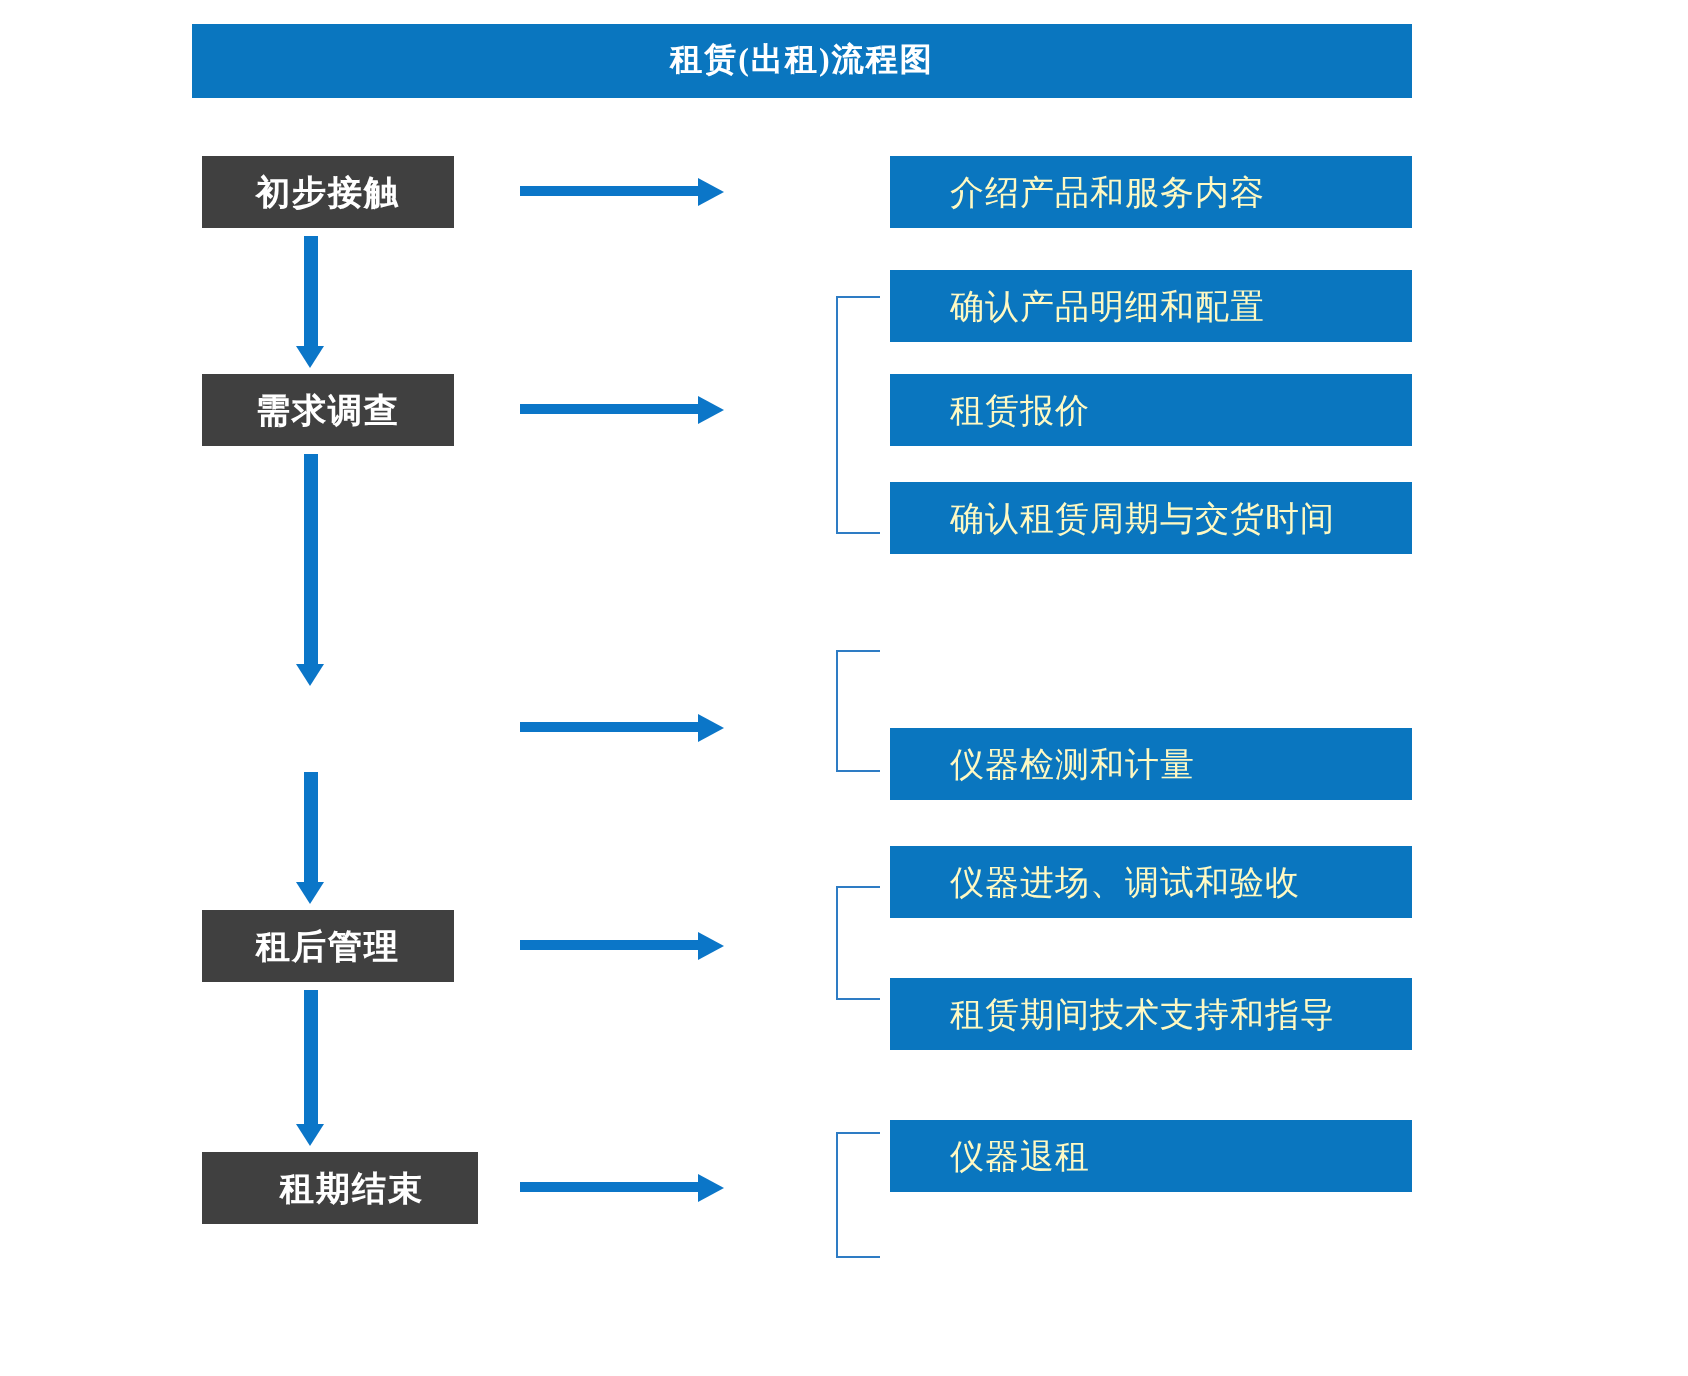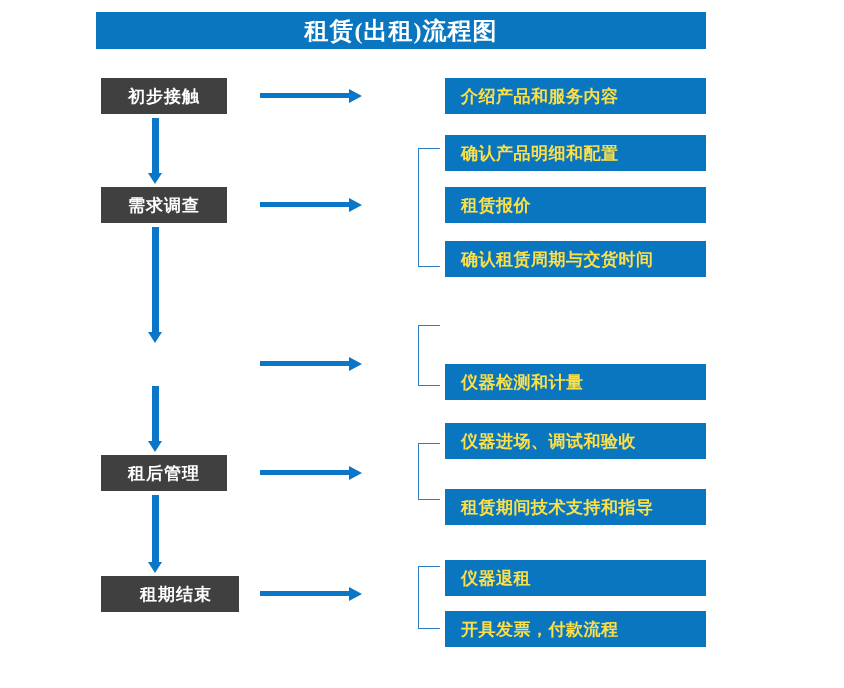--- a/index.html
+++ b/index.html
@@ -23,21 +23,21 @@
 
   
   .title-bar {
     position: absolute;
     left: 96px;
     top: 12px;
     width: 610px;
     height: 37px;
     background: #0a76bf;
     color: #ffffff;
-    font-size: 24px;
+    font-size: 16px;
     font-weight: bold;
     display: flex;
     align-items: center;
     justify-content: center;
     letter-spacing: 1px;
   }
 
   
   .stage-box {
     position: absolute;
@@ -54,26 +54,26 @@
     letter-spacing: 1px;
   }
 
   
   .detail-box {
     position: absolute;
     left: 445px;
     width: 261px;
     height: 36px;
     background: #0a76bf;
-    color: #fde047;
+    color: #fef9c3;
     font-size: 17px;
-    font-weight: bold;
+    font-weight: normal;
     display: flex;
     align-items: center;
-    padding-left: 16px;
+    padding-left: 30px;
     box-sizing: border-box;
     letter-spacing: 0.5px;
   }
 
   
   .v-arrow {
     position: absolute;
     left: 148px;
     width: 14px;
   }
@@ -187,15 +187,14 @@
   <div class="bracket" style="top:566px; height:63px;"></div>
 
   <div class="detail-box" style="top:78px;">介绍产品和服务内容</div>
   <div class="detail-box" style="top:135px;">确认产品明细和配置</div>
   <div class="detail-box" style="top:187px;">租赁报价</div>
   <div class="detail-box" style="top:241px;">确认租赁周期与交货时间</div>
   <div class="detail-box" style="top:364px;">仪器检测和计量</div>
   <div class="detail-box" style="top:423px;">仪器进场、调试和验收</div>
   <div class="detail-box" style="top:489px;">租赁期间技术支持和指导</div>
   <div class="detail-box" style="top:560px;">仪器退租</div>
-  <div class="detail-box" style="top:611px;">开具发票，付款流程</div>
 
 </div>
 
 </body></html>

